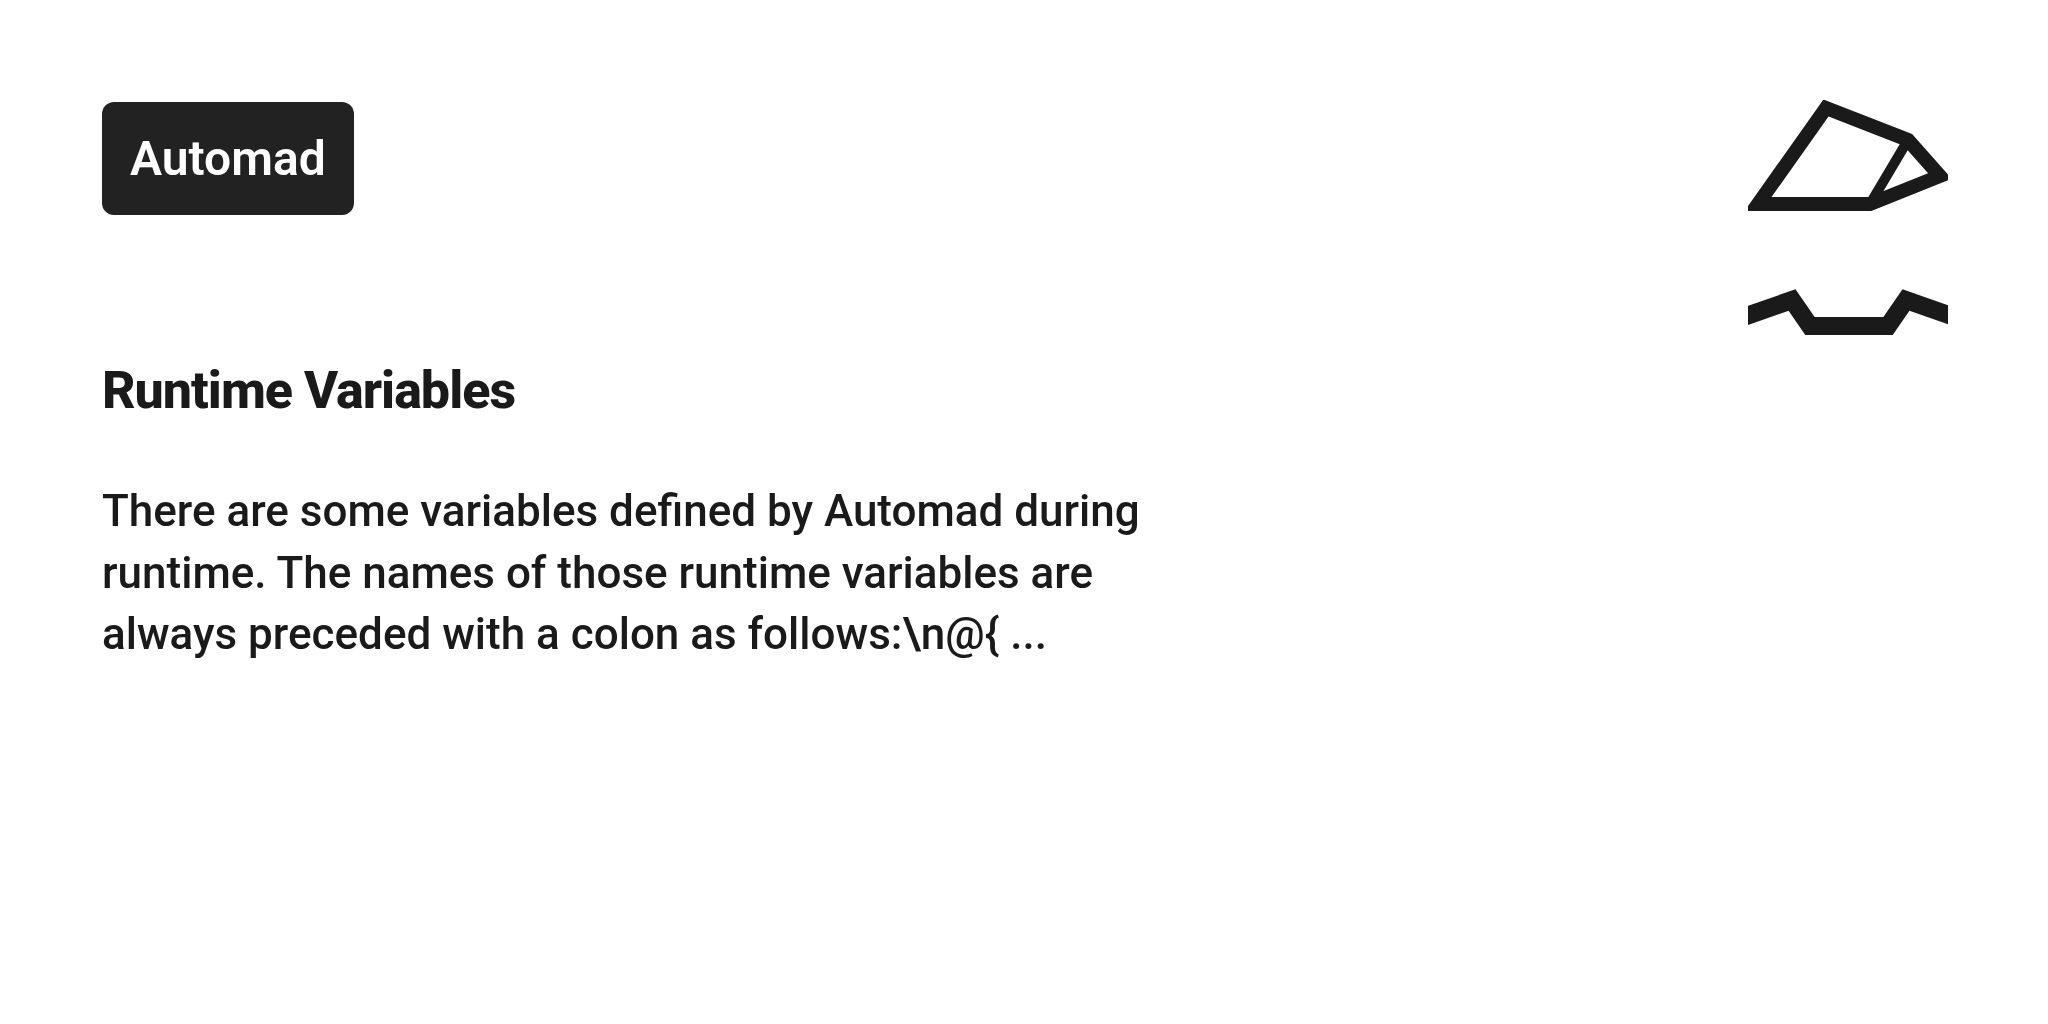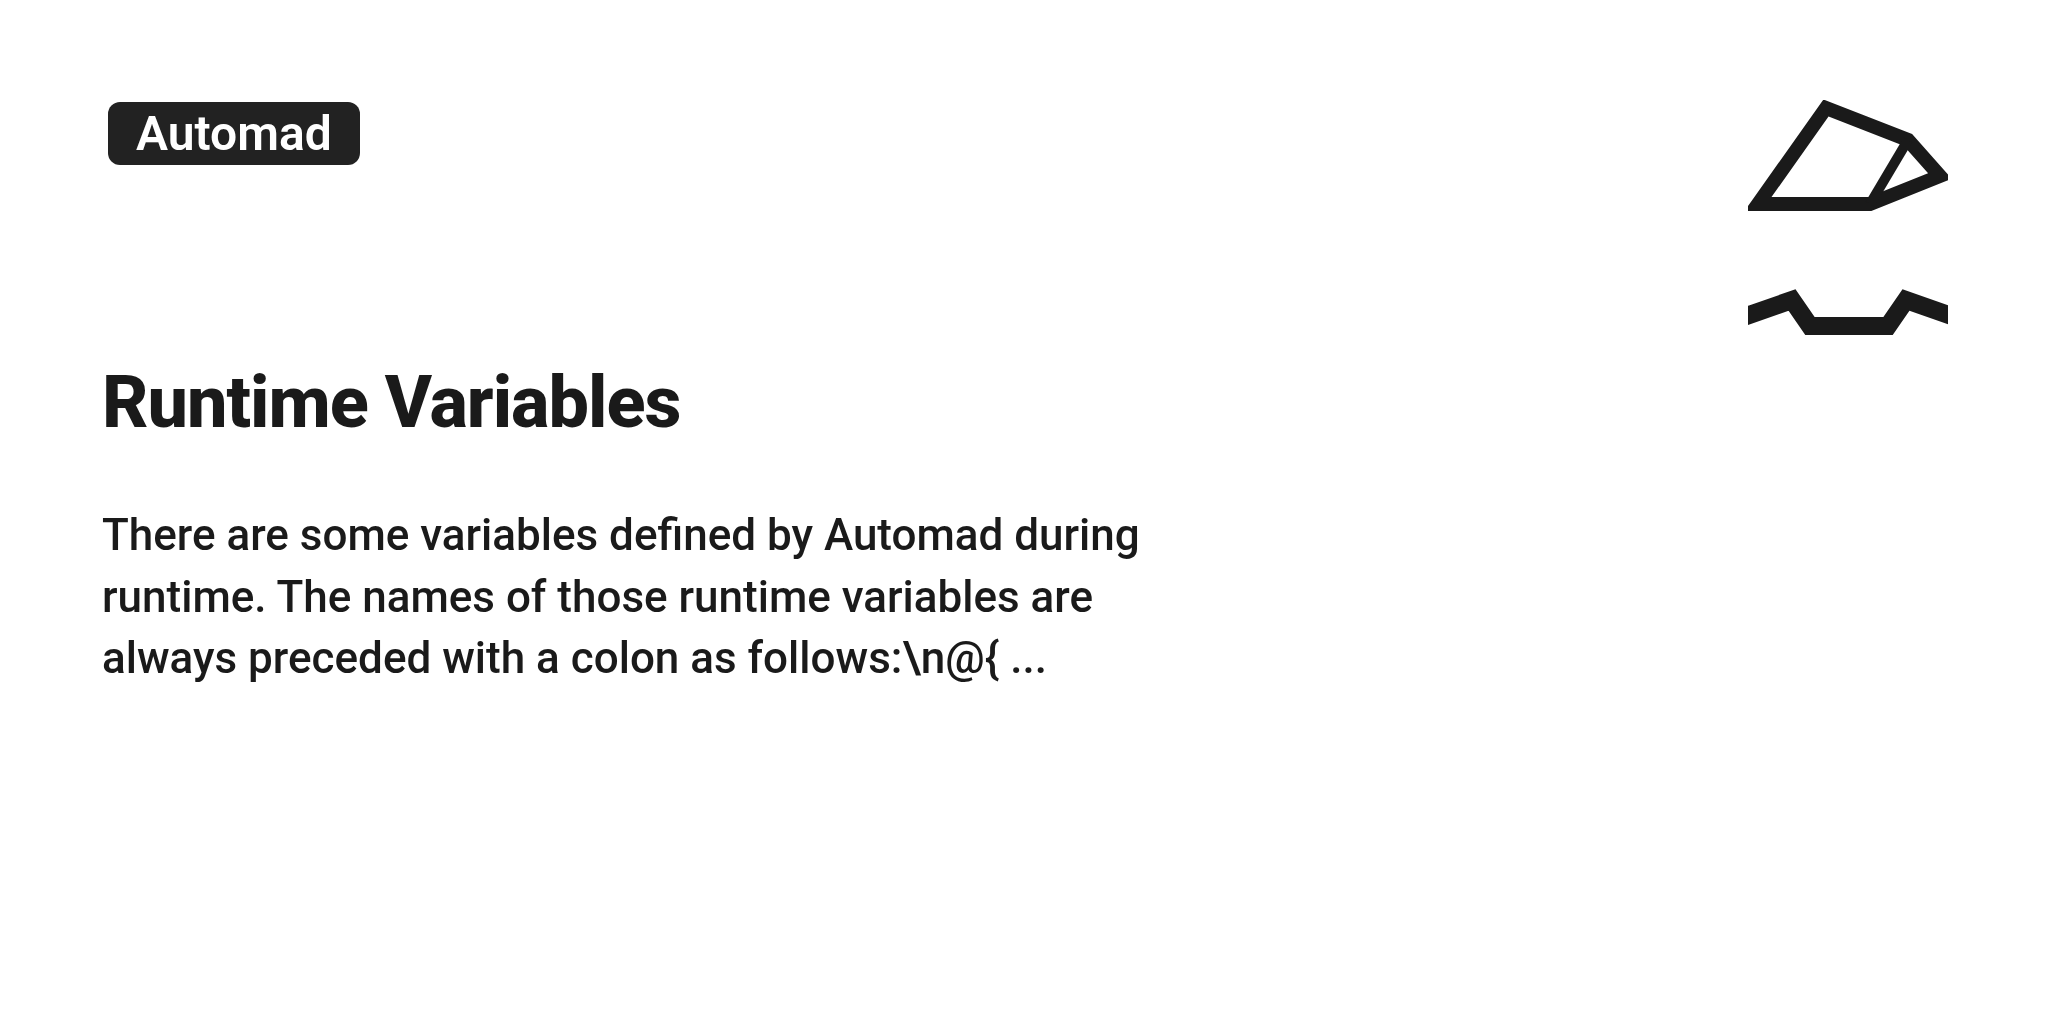--- a/index.html
+++ b/index.html
@@ -15,40 +15,39 @@
       position: relative;
     }
     .badge {
       position: absolute;
       top: 102px;
       left: 102px;
       background: #222222;
       color: #ffffff;
       font-size: 48px;
       font-weight: 600;
-      padding: 3px 28px;
+      padding: 28px 28px;
       border-radius: 12px;
       display: inline-block;
-      margin-left: 6px;
     }
     .logo {
       position: absolute;
       top: 100px;
       right: 100px;
       width: 200px;
       height: 240px;
     }
     .content {
       position: absolute;
       top: 360px;
       left: 102px;
       width: 1100px;
     }
     .heading {
-      font-size: 72px;
+      font-size: 52px;
       font-weight: 800;
       color: #1a1a1a;
       margin-bottom: 60px;
       letter-spacing: -1px;
     }
     .body-text {
       font-size: 44px;
       font-weight: 500;
       color: #1a1a1a;
       line-height: 1.4;

